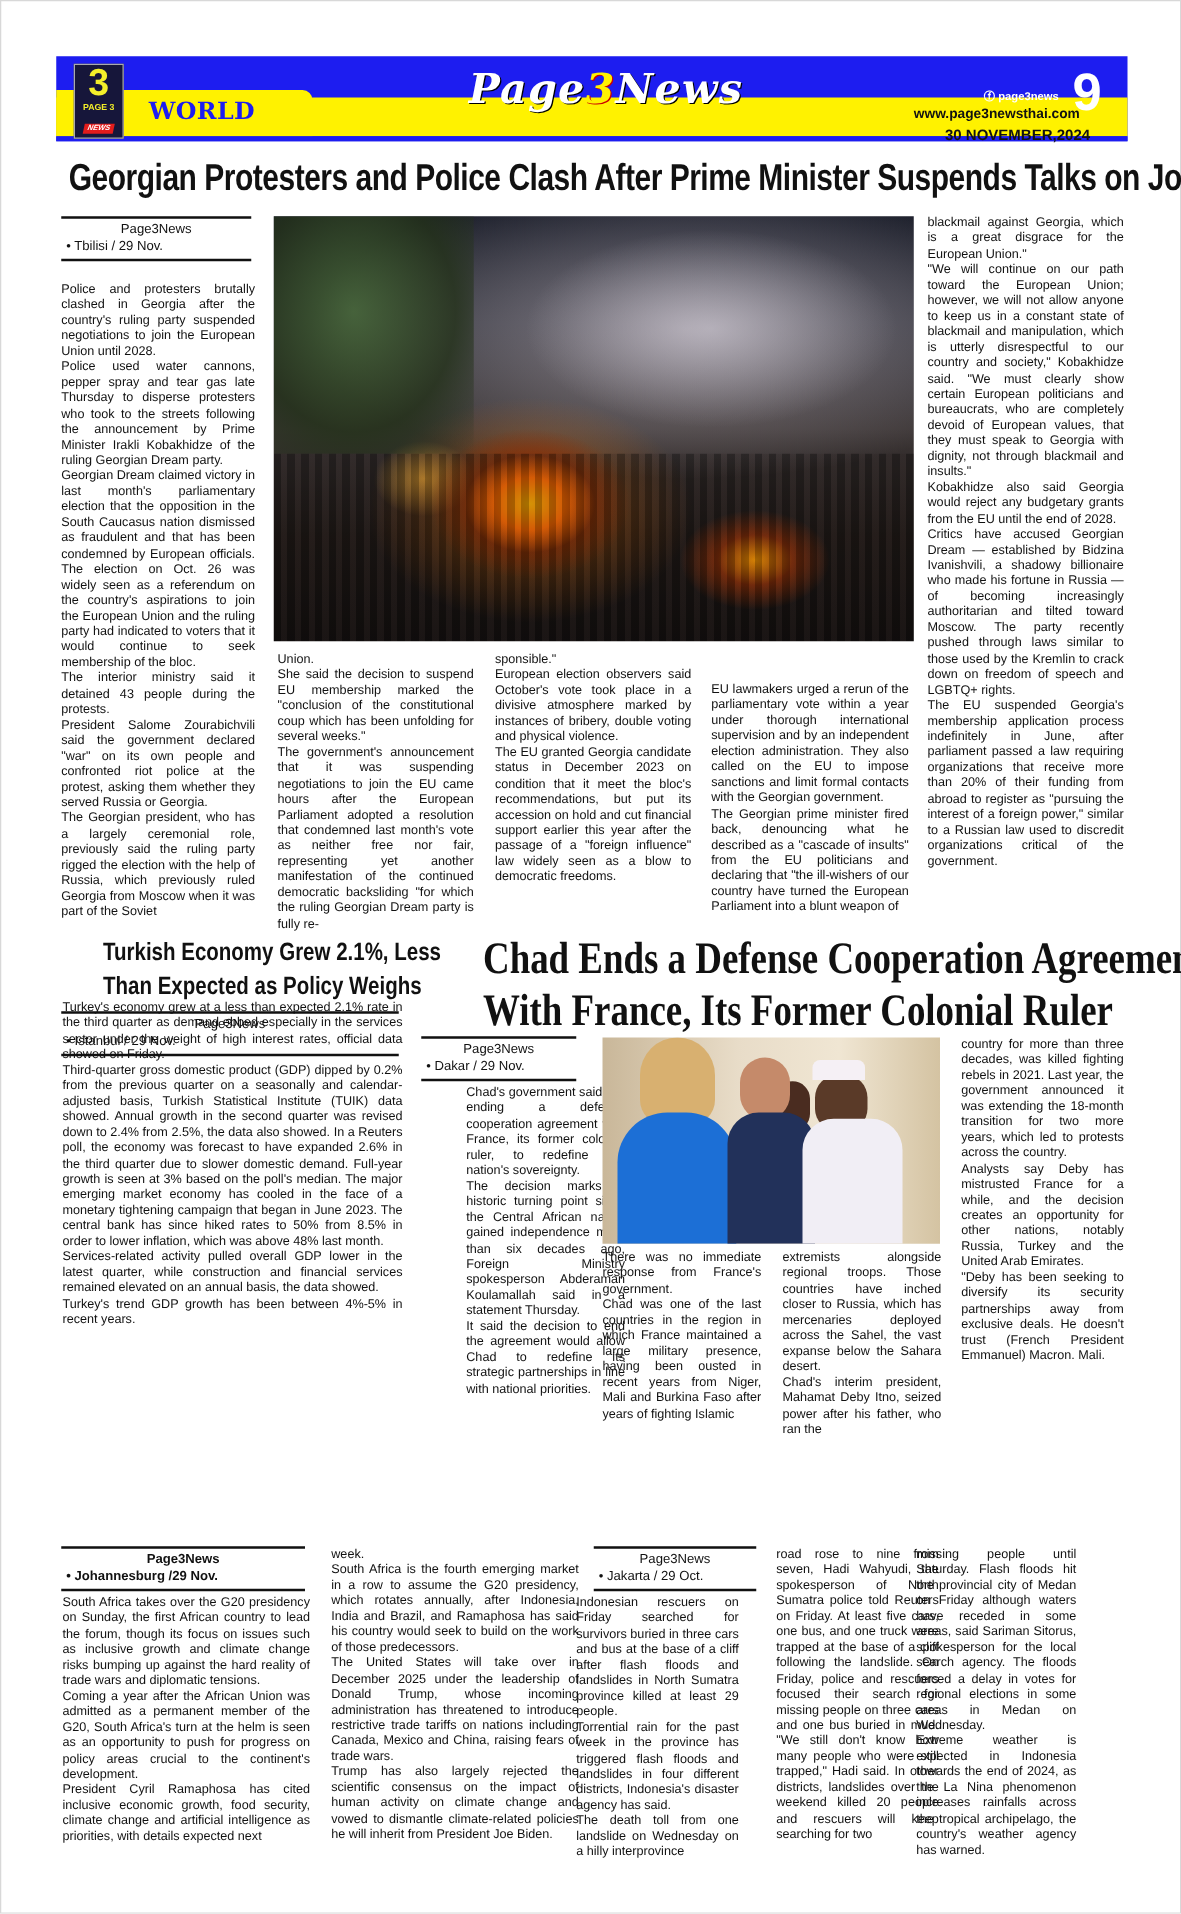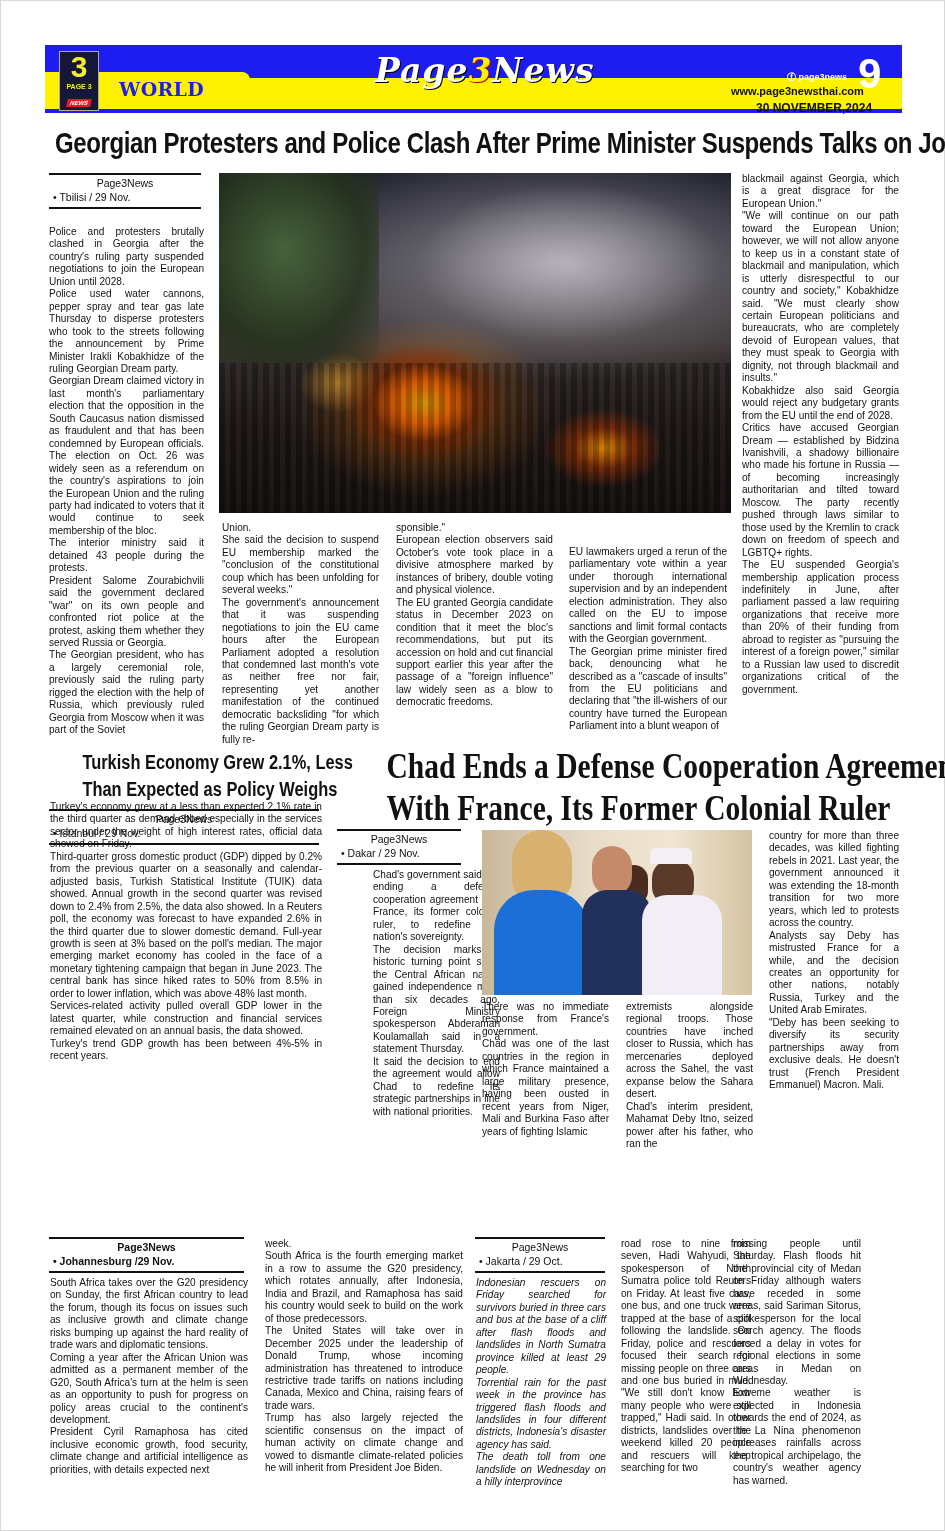--- a/index.html
+++ b/index.html
@@ -178,20 +178,20 @@
 President Cyril Ramaphosa has cited inclusive economic growth, food security, climate change and artificial intelligence as priorities, with details expected next</div>
   <div class="col" style="left:264px; top:1237px; width:198px; white-space:pre-line;">week.
 South Africa is the fourth emerging market in a row to assume the G20 presidency, which rotates annually, after Indonesia, India and Brazil, and Ramaphosa has said his country would seek to build on the work of those predecessors.
 The United States will take over in December 2025 under the leadership of Donald Trump, whose incoming administration has threatened to introduce restrictive trade tariffs on nations including Canada, Mexico and China, raising fears of trade wars.
 Trump has also largely rejected the scientific consensus on the impact of human activity on climate change and vowed to dismantle climate-related policies he will inherit from President Joe Biden.</div>
 
   <div class="byline" style="left:474px; top:1236px; width:130px;">
     <div class="src">Page3News</div>
     <div class="loc">Jakarta  / 29 Oct.</div>
   </div>
-  <div class="col" style="left:475px; top:1276px; width:130px; white-space:pre-line;font-style:italic;">Indonesian rescuers on Friday searched for survivors buried in three cars and bus at the base of a cliff after flash floods and landslides in North Sumatra province killed at least 29 people.
+  <div class="col" style="left:460px; top:1276px; width:130px; white-space:pre-line;">Indonesian rescuers on Friday searched for survivors buried in three cars and bus at the base of a cliff after flash floods and landslides in North Sumatra province killed at least 29 people.
 Torrential rain for the past week in the province has triggered flash floods and landslides in four different districts, Indonesia's disaster agency has said.
 The death toll from one landslide on Wednesday on a hilly interprovince</div>
   <div class="col" style="left:620px; top:1237px; width:130px; white-space:pre-line;">road rose to nine from seven, Hadi Wahyudi, the spokesperson of North Sumatra police told Reuters on Friday. At least five cars, one bus, and one truck were trapped at the base of a cliff following the landslide. On Friday, police and rescuers focused their search for missing people on three cars and one bus buried in mud. "We still don't know how many people who were still trapped," Hadi said. In other districts, landslides over the weekend killed 20 people and rescuers will keep searching for two</div>
   <div class="col" style="left:732px; top:1237px; width:128px; white-space:pre-line;">missing people until Saturday. Flash floods hit the provincial city of Medan on Friday although waters have receded in some areas, said Sariman Sitorus, spokesperson for the local search agency. The floods forced a delay in votes for regional elections in some areas in Medan on Wednesday.
 Extreme weather is expected in Indonesia towards the end of 2024, as the La Nina phenomenon increases rainfalls across the tropical archipelago, the country's weather agency has warned.</div>
 
 </div>
 
 </body></html>

